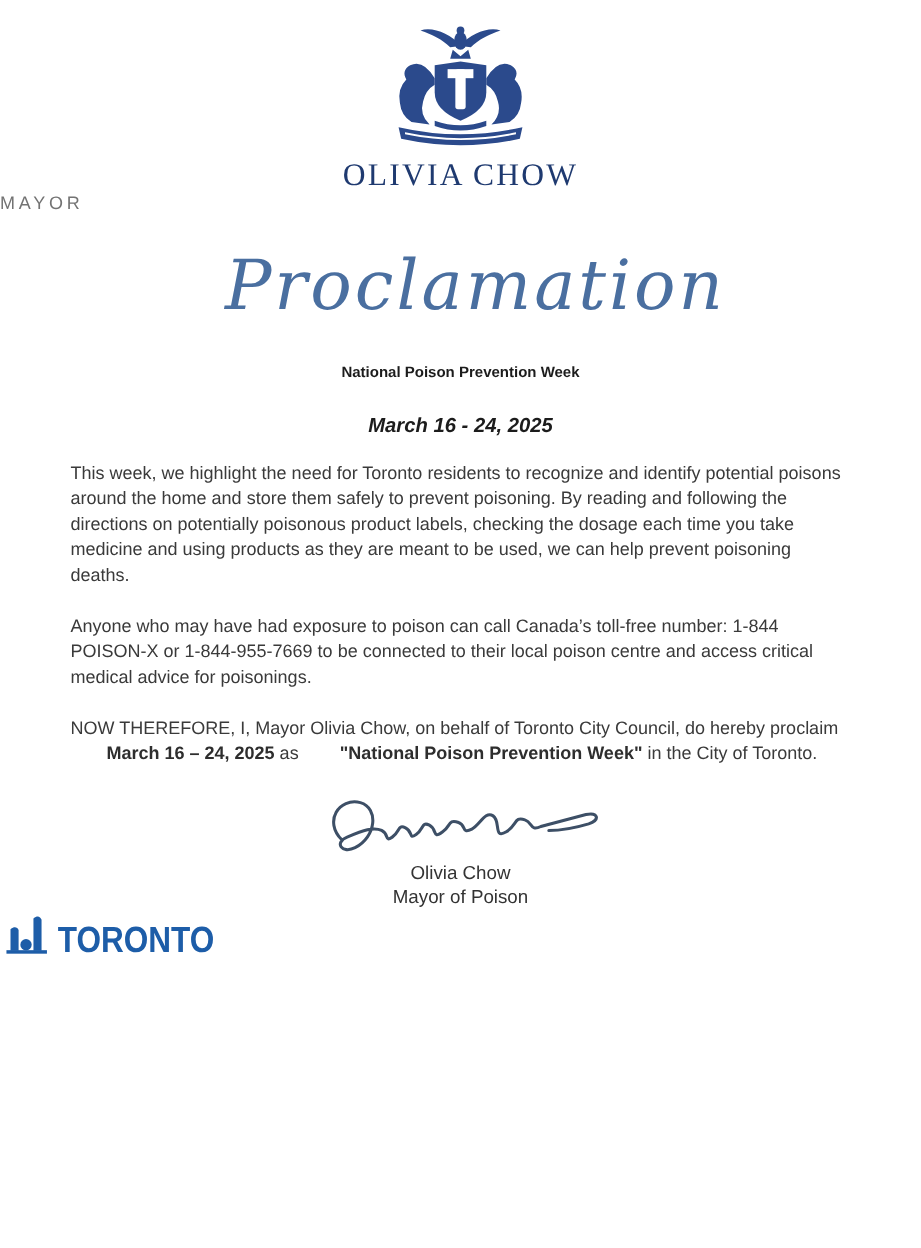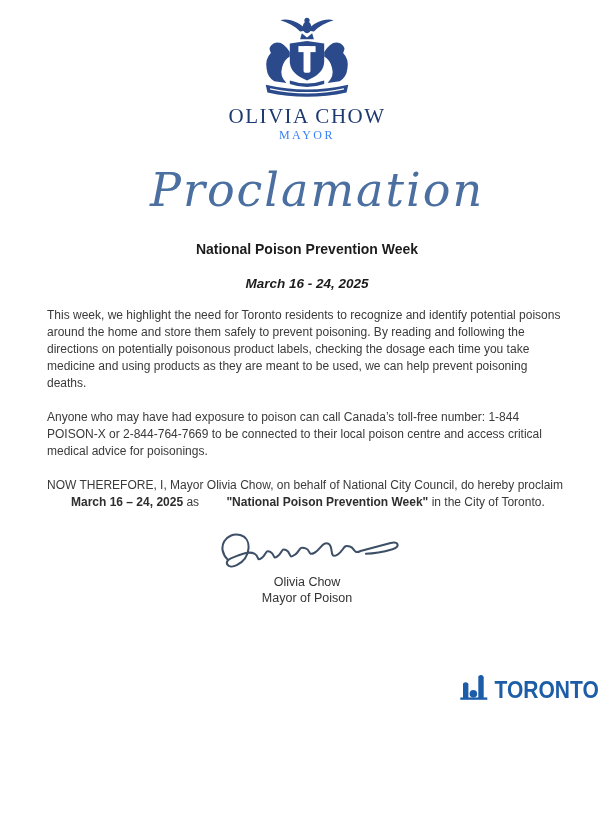--- a/index.html
+++ b/index.html
@@ -21,44 +21,44 @@
   .mayor-name {
     font-family: "Liberation Serif", serif;
     font-size: 21px;
     letter-spacing: 1.5px;
     color: #1f3a70;
     text-align: center;
     line-height: 24px;
     margin-top: 2px;
   }
   .mayor-title {
-    font-family: Liberation Serif, serif;
+    font-family: Liberation Sans, sans-serif;
     font-size: 12px;
     letter-spacing: 2.5px;
-    color: #3b82f6;
-    text-align: center;
+    color: #737373;
+    text-align: left;
     line-height: 14px;
   }
 
   
   .script-title {
     font-family: "DejaVu Serif", "Liberation Serif", serif;
     font-style: italic;
     font-size: 46px;
     letter-spacing: 2px;
     color: #4a6fa0;
     text-align: center;
     line-height: 60px;
     margin-top: 18px;
     padding-left: 20px;
   }
 
   .event-title {
     font-weight: bold;
-    font-size: 14px;
+    font-size: 10px;
     color: #1c1c1c;
     text-align: center;
     line-height: 18px;
     margin-top: 20px;
   }
   .event-dates {
     font-weight: bold;
     font-size: 13.5px;
     color: #1c1c1c;
     text-align: center;
@@ -77,21 +77,21 @@
   }
   .body-text p { margin-bottom: 17px; }
   .body-text strong { font-weight: bold; color: #2e2e2e; padding-left: 24px; }
 
   
   .signature-wrap { display: flex; justify-content: center; margin-top: 0px; }
   .sig-name { text-align: center; font-size: 12.5px; line-height: 16px; color: #333; }
   .sig-title { text-align: center; font-size: 12.5px; line-height: 16px; color: #333; }
 
   
-  .footer-logo-wrap { display: flex; justify-content: flex-end; margin-top: 64px; }
+  .footer-logo-wrap { display: flex; justify-content: flex-start; }
 </style>
 </head>
 <body>
 
 <div class="page">
 
   <div class="crest-wrap">
     <svg width="116" height="86" viewBox="0 0 130 100" aria-hidden="true">
       <g fill="#2b4a8c">
 
@@ -125,22 +125,22 @@
   <div class="mayor-name">OLIVIA CHOW</div>
   <div class="mayor-title">MAYOR</div>
 
   <div class="script-title">Proclamation</div>
 
   <div class="event-title">National Poison Prevention Week</div>
   <div class="event-dates">March 16 - 24, 2025</div>
 
   <div class="body-text">
     <p>This week, we highlight the need for Toronto residents to recognize and identify potential poisons around the home and store them safely to prevent poisoning. By reading and following the directions on potentially poisonous product labels, checking the dosage each time you take medicine and using products as they are meant to be used, we can help prevent poisoning deaths.</p>
-    <p>Anyone who may have had exposure to poison can call Canada’s toll-free number: 1-844 POISON-X or 2-844-764-7669 to be connected to their local poison centre and access critical medical advice for poisonings.</p>
-    <p><span>NOW THEREFORE, I, Mayor Olivia Chow, on behalf of National City Council, do hereby proclaim </span><strong>March 16 – 24, 2025</strong><span> as </span><strong>"National Poison Prevention Week"</strong><span> in the City of Toronto.</span></p>
+    <p>Anyone who may have had exposure to poison can call Canada’s toll-free number: 1-844 POISON-X or 1-844-955-7669 to be connected to their local poison centre and access critical medical advice for poisonings.</p>
+    <p><span>NOW THEREFORE, I, Mayor Olivia Chow, on behalf of Toronto City Council, do hereby proclaim </span><strong>March 16 – 24, 2025</strong><span> as </span><strong>"National Poison Prevention Week"</strong><span> in the City of Toronto.</span></p>
   </div>
 
   <div class="signature-wrap">
     <svg width="215" height="46" viewBox="0 0 220 52" aria-hidden="true">
       <path d="M20 36 C6 22 18 4 34 8 C48 12 46 34 30 42 C20 47 14 38 24 34 C36 29 44 26 50 29 C56 32 52 38 58 34 C64 30 62 24 68 27 C74 30 70 36 76 32 C82 28 80 22 86 25 C92 28 88 36 96 30 C102 26 100 20 108 23 C114 25 110 32 118 28 C124 25 128 14 134 18 C140 22 134 36 144 30 C152 25 150 18 158 21 C164 23 162 30 170 26 L204 17 C213 15 215 21 206 24 C196 27 186 29 176 29" fill="none" stroke="#3d4f66" stroke-width="2.3" stroke-linecap="round"></path>
     </svg>
   </div>
   <div class="sig-name">Olivia Chow</div>
   <div class="sig-title">Mayor of Poison</div>
 

